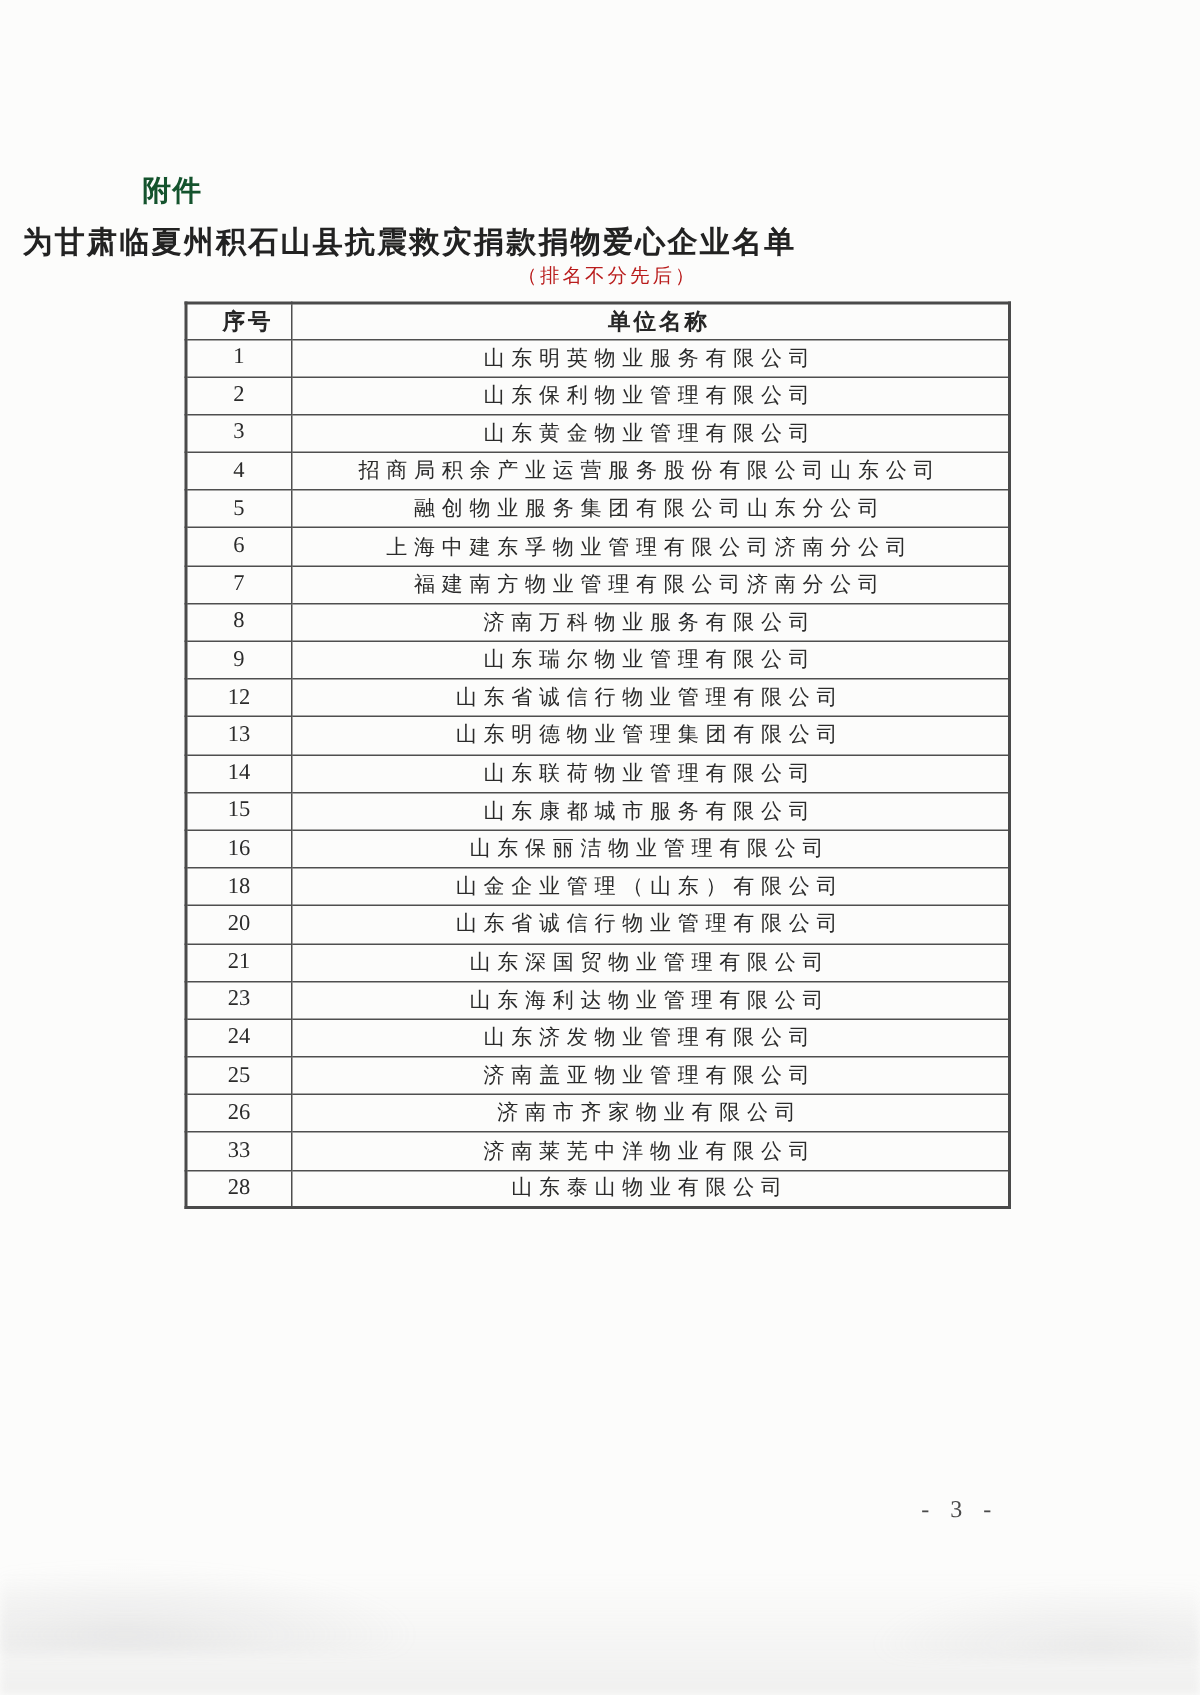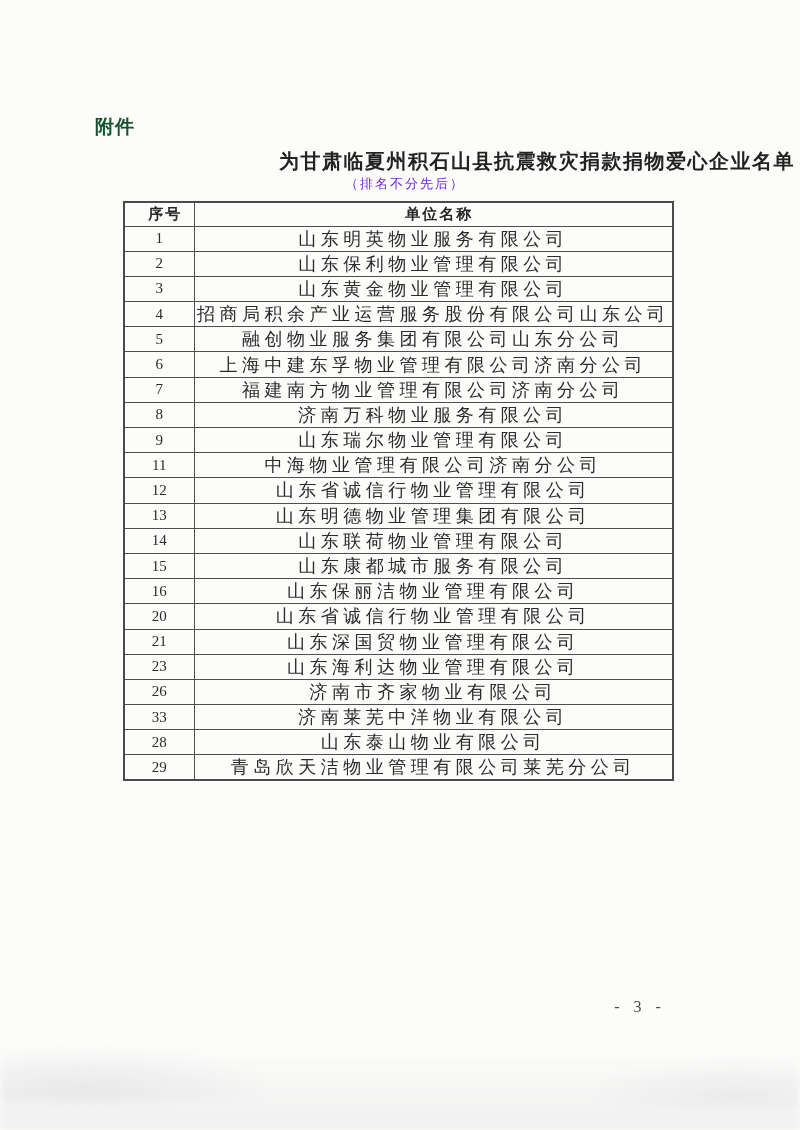--- a/index.html
+++ b/index.html
@@ -37,34 +37,34 @@
     font-family: "Liberation Sans", sans-serif;
     font-weight: 600;
     font-size: 19px;
     color: #14532d;
     letter-spacing: 1px;
   }
   .doc-title {
     position: absolute;
     left: 15px; top: 148px;
     width: 780px;
-    text-align: right;
+    text-align: left;
     font-family: "Liberation Sans", sans-serif;
     font-weight: 700;
     font-size: 20px;
     color: #222222;
     letter-spacing: 1.5px;
   }
   .doc-subtitle {
     position: absolute;
     left: 15px; top: 175px;
     width: 780px;
     text-align: center;
     font-size: 13px;
-    color: #6d28d9;
+    color: #b91c1c;
     letter-spacing: 2px;
   }
 
   table.roster {
     position: absolute;
     left: 123px; top: 201px;
     width: 549px;
     border-collapse: collapse;
     table-layout: fixed;
     border: 2px solid #4a4a4a;
@@ -86,21 +86,21 @@
     letter-spacing: 2px;
     color: #262626;
     padding-left: 12px;
   }
   tr.data-row { height: 25.2px; }
   td.no-cell {
     font-size: 15px;
     color: #333333;
   }
   td.name-cell {
-    font-size: 18px;
+    font-size: 14px;
     letter-spacing: 4.5px;
     color: #2b2b2b;
   }
 
   .page-number {
     position: absolute;
     left: 595px; top: 998px;
     width: 90px;
     text-align: center;
     font-size: 16px;
@@ -172,24 +172,20 @@
     <td class="no-cell">8</td>
     <td class="name-cell">济南万科物业服务有限公司</td>
   </tr>
 
   <tr class="data-row">
     <td class="no-cell">9</td>
     <td class="name-cell">山东瑞尔物业管理有限公司</td>
   </tr>
 
 
-  <tr class="data-row">
-    <td class="no-cell">11</td>
-    <td class="name-cell">中海物业管理有限公司济南分公司</td>
-  </tr>
 
   <tr class="data-row">
     <td class="no-cell">12</td>
     <td class="name-cell">山东省诚信行物业管理有限公司</td>
   </tr>
 
   <tr class="data-row">
     <td class="no-cell">13</td>
     <td class="name-cell">山东明德物业管理集团有限公司</td>
   </tr>
@@ -203,55 +199,63 @@
     <td class="no-cell">15</td>
     <td class="name-cell">山东康都城市服务有限公司</td>
   </tr>
 
   <tr class="data-row">
     <td class="no-cell">16</td>
     <td class="name-cell">山东保丽洁物业管理有限公司</td>
   </tr>
 
 
+  <tr class="data-row">
+    <td class="no-cell">18</td>
+    <td class="name-cell">山金企业管理（山东）有限公司</td>
+  </tr>
 
 
   <tr class="data-row">
     <td class="no-cell">20</td>
     <td class="name-cell">山东省诚信行物业管理有限公司</td>
   </tr>
 
   <tr class="data-row">
     <td class="no-cell">21</td>
     <td class="name-cell">山东深国贸物业管理有限公司</td>
   </tr>
 
 
   <tr class="data-row">
     <td class="no-cell">23</td>
     <td class="name-cell">山东海利达物业管理有限公司</td>
   </tr>
 
-
+  <tr class="data-row">
+    <td class="no-cell">24</td>
+    <td class="name-cell">山东济发物业管理有限公司</td>
+  </tr>
+
+  <tr class="data-row">
+    <td class="no-cell">25</td>
+    <td class="name-cell">济南盖亚物业管理有限公司</td>
+  </tr>
 
   <tr class="data-row">
     <td class="no-cell">26</td>
     <td class="name-cell">济南市齐家物业有限公司</td>
   </tr>
 
   <tr class="data-row">
     <td class="no-cell">33</td>
     <td class="name-cell">济南莱芜中洋物业有限公司</td>
   </tr>
 
   <tr class="data-row">
     <td class="no-cell">28</td>
     <td class="name-cell">山东泰山物业有限公司</td>
   </tr>
 
-  <tr class="data-row">
-    <td class="no-cell">29</td>
-    <td class="name-cell">青岛欣天洁物业管理有限公司莱芜分公司</td>
-  </tr>
 </tbody>
 </table>
 
 <div class="page-number">- 3 -</div>
 
 </body></html>

